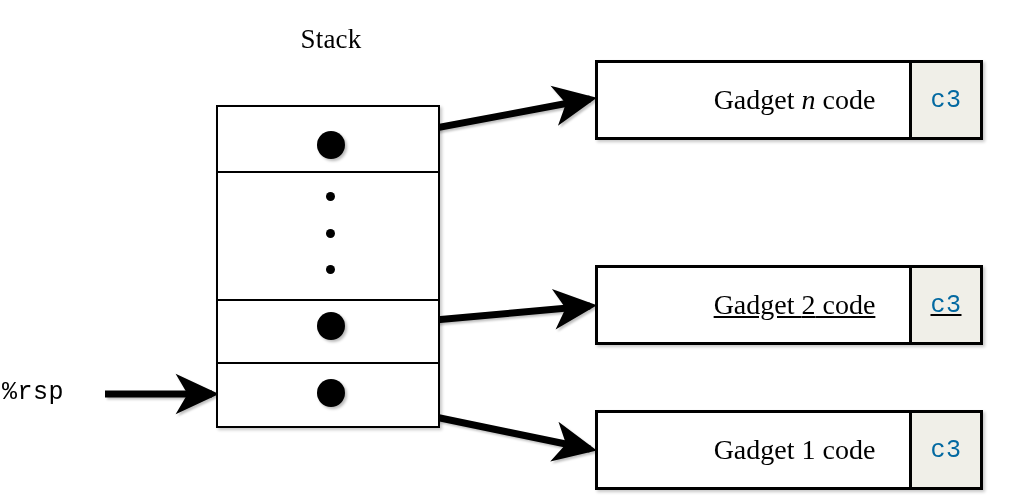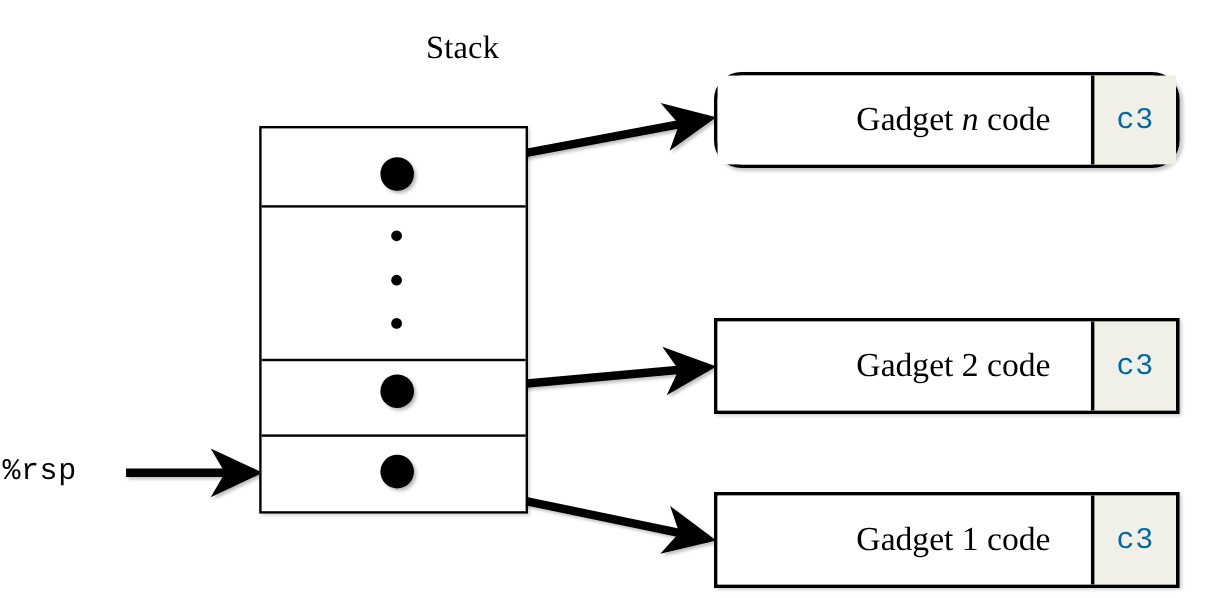--- a/index.html
+++ b/index.html
@@ -29,21 +29,21 @@
     height: 498px;
     pointer-events: none;
   }
 
   
   #stack-title {
     position: absolute;
     left: 246px;
     top: 24px;
     width: 170px;
-    text-align: right;
+    text-align: center;
     font-family: "Liberation Serif", serif;
     font-size: 27px;
     color: #000000;
     letter-spacing: 0.2px;
     white-space: nowrap;
   }
   #stack-box {
     position: absolute;
     left: 216px;
     top: 105px;
@@ -105,22 +105,22 @@
     width: 388px;
     height: 80px;
     box-sizing: border-box;
     border: 3px solid #000000;
     background: #ffffff;
     display: flex;
     flex-direction: row;
     align-items: stretch;
     box-shadow: 2px 2px 3px rgba(0,0,0,0.22);
   }
-  #gadget-box-n { top: 60px; border-radius: 23px; }
-  #gadget-box-2 { top: 265px; }
+  #gadget-box-n { top: 60px; }
+  #gadget-box-2 { top: 265px; text-decoration: underline; }
   #gadget-box-1 { top: 410px; justify-content: center; }
 
   .gadget-code {
     flex: 1 1 auto;
     position: relative;
     display: flex;
     align-items: center;
     justify-content: center;
     padding-right: 6px;
     background: #ffffff;

